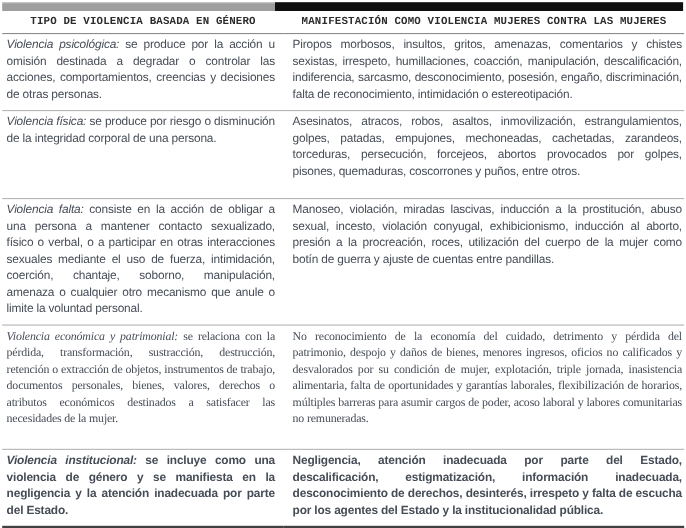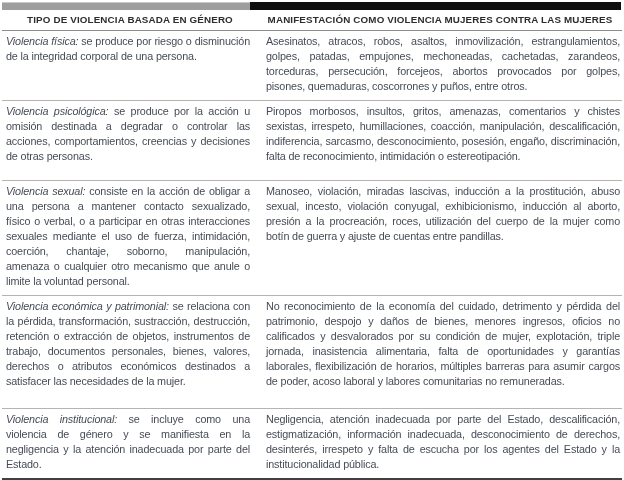--- a/index.html
+++ b/index.html
@@ -24,40 +24,41 @@
   }
   th{
     font-size:9.8px;
     font-weight:bold;
     color:#2d2d2d;
     letter-spacing:0.15px;
     text-align:center;
     vertical-align:middle;
     padding:4px 2px 5px 2px;
     border-bottom:1px solid #8c8c8c;
+    font-family:Liberation Mono, monospace;
   }
   th.h-tipo{width:252px;}
   td{
     vertical-align:top;
     font-size:10.8px;
     line-height:15px;
     letter-spacing:-0.15px;
     color:#464c56;
     text-align:justify;
     -webkit-hyphens:auto;hyphens:auto;
     padding:3px 0 6px 0;
   }
   td.tipo{width:252px;padding-left:4px;padding-right:8px;box-sizing:border-box;}
   td.mani{padding-left:8px;padding-right:2px;}
   tbody tr + tr td{border-top:1px solid #b4b4b4;}
-  tbody tr:last-child td{border-bottom:6px solid #404040;}
+  tbody tr:last-child td{border-bottom:6px solid #404040;font-weight:bold;}
   tbody tr:nth-child(1){height:67px;}
   tbody tr:nth-child(2){height:80px;}
   tbody tr:nth-child(3){height:114px;}
-  tbody tr:nth-child(4){height:113px;}
+  tbody tr:nth-child(4){height:113px;font-family:Liberation Serif, serif;}
   tbody tr:nth-child(5){height:68px;}
   .term{font-style:italic;}
 </style>
 </head>
 <body>
 
 <div class="page">
 
   <div class="topbar">
     <div class="seg-gray"></div>
@@ -66,29 +67,29 @@
 
   <table class="vtable">
     <thead>
       <tr>
         <th class="h-tipo">TIPO DE VIOLENCIA BASADA EN GÉNERO</th>
         <th class="h-mani">MANIFESTACIÓN COMO VIOLENCIA MUJERES CONTRA LAS MUJERES</th>
       </tr>
     </thead>
     <tbody>
       <tr>
+        <td class="tipo"><span class="term">Violencia psicológica:</span><span> se produce por la acción u omisión destinada a degradar o controlar las acciones, comportamientos, creencias y decisiones de otras personas.</span></td>
+        <td class="mani">Piropos morbosos, insultos, gritos, amenazas, comentarios y chistes sexistas, irrespeto, humillaciones, coacción, manipulación, descalificación, indiferencia, sarcasmo, desconocimiento, posesión, engaño, discriminación, falta de reconocimiento, intimidación o estereotipación.</td>
+      </tr>
+      <tr>
         <td class="tipo"><span class="term">Violencia física:</span><span> se produce por riesgo o disminución de la integridad corporal de una persona.</span></td>
         <td class="mani">Asesinatos, atracos, robos, asaltos, inmovilización, estrangulamientos, golpes, patadas, empujones, mechoneadas, cachetadas, zarandeos, torceduras, persecución, forcejeos, abortos provocados por golpes, pisones, quemaduras, coscorrones y puños, entre otros.</td>
       </tr>
       <tr>
-        <td class="tipo"><span class="term">Violencia psicológica:</span><span> se produce por la acción u omisión destinada a degradar o controlar las acciones, comportamientos, creencias y decisiones de otras personas.</span></td>
-        <td class="mani">Piropos morbosos, insultos, gritos, amenazas, comentarios y chistes sexistas, irrespeto, humillaciones, coacción, manipulación, descalificación, indiferencia, sarcasmo, desconocimiento, posesión, engaño, discriminación, falta de reconocimiento, intimidación o estereotipación.</td>
-      </tr>
-      <tr>
-        <td class="tipo"><span class="term">Violencia sexual:</span><span> consiste en la acción de obligar a una persona a mantener contacto sexualizado, físico o verbal, o a participar en otras interacciones sexuales mediante el uso de fuerza, intimidación, coerción, chantaje, soborno, manipulación, amenaza o cualquier otro mecanismo que anule o limite la voluntad personal.</span></td>
+        <td class="tipo"><span class="term">Violencia falta:</span><span> consiste en la acción de obligar a una persona a mantener contacto sexualizado, físico o verbal, o a participar en otras interacciones sexuales mediante el uso de fuerza, intimidación, coerción, chantaje, soborno, manipulación, amenaza o cualquier otro mecanismo que anule o limite la voluntad personal.</span></td>
         <td class="mani">Manoseo, violación, miradas lascivas, inducción a la prostitución, abuso sexual, incesto, violación conyugal, exhibicionismo, inducción al aborto, presión a la procreación, roces, utilización del cuerpo de la mujer como botín de guerra y ajuste de cuentas entre pandillas.</td>
       </tr>
       <tr>
         <td class="tipo"><span class="term">Violencia económica y patrimonial:</span><span> se relaciona con la pérdida, transformación, sustracción, destrucción, retención o extracción de objetos, instrumentos de trabajo, documentos personales, bienes, valores, derechos o atributos económicos destinados a satisfacer las necesidades de la mujer.</span></td>
         <td class="mani">No reconocimiento de la economía del cuidado, detrimento y pérdida del patrimonio, despojo y daños de bienes, menores ingresos, oficios no calificados y desvalorados por su condición de mujer, explotación, triple jornada, inasistencia alimentaria, falta de oportunidades y garantías laborales, flexibilización de horarios, múltiples barreras para asumir cargos de poder, acoso laboral y labores comunitarias no remuneradas.</td>
       </tr>
       <tr>
         <td class="tipo"><span class="term">Violencia institucional:</span><span> se incluye como una violencia de género y se manifiesta en la negligencia y la atención inadecuada por parte del Estado.</span></td>
         <td class="mani">Negligencia, atención inadecuada por parte del Estado, descalificación, estigmatización, información inadecuada, desconocimiento de derechos, desinterés, irrespeto y falta de escucha por los agentes del Estado y la institucionalidad pública.</td>
       </tr>

